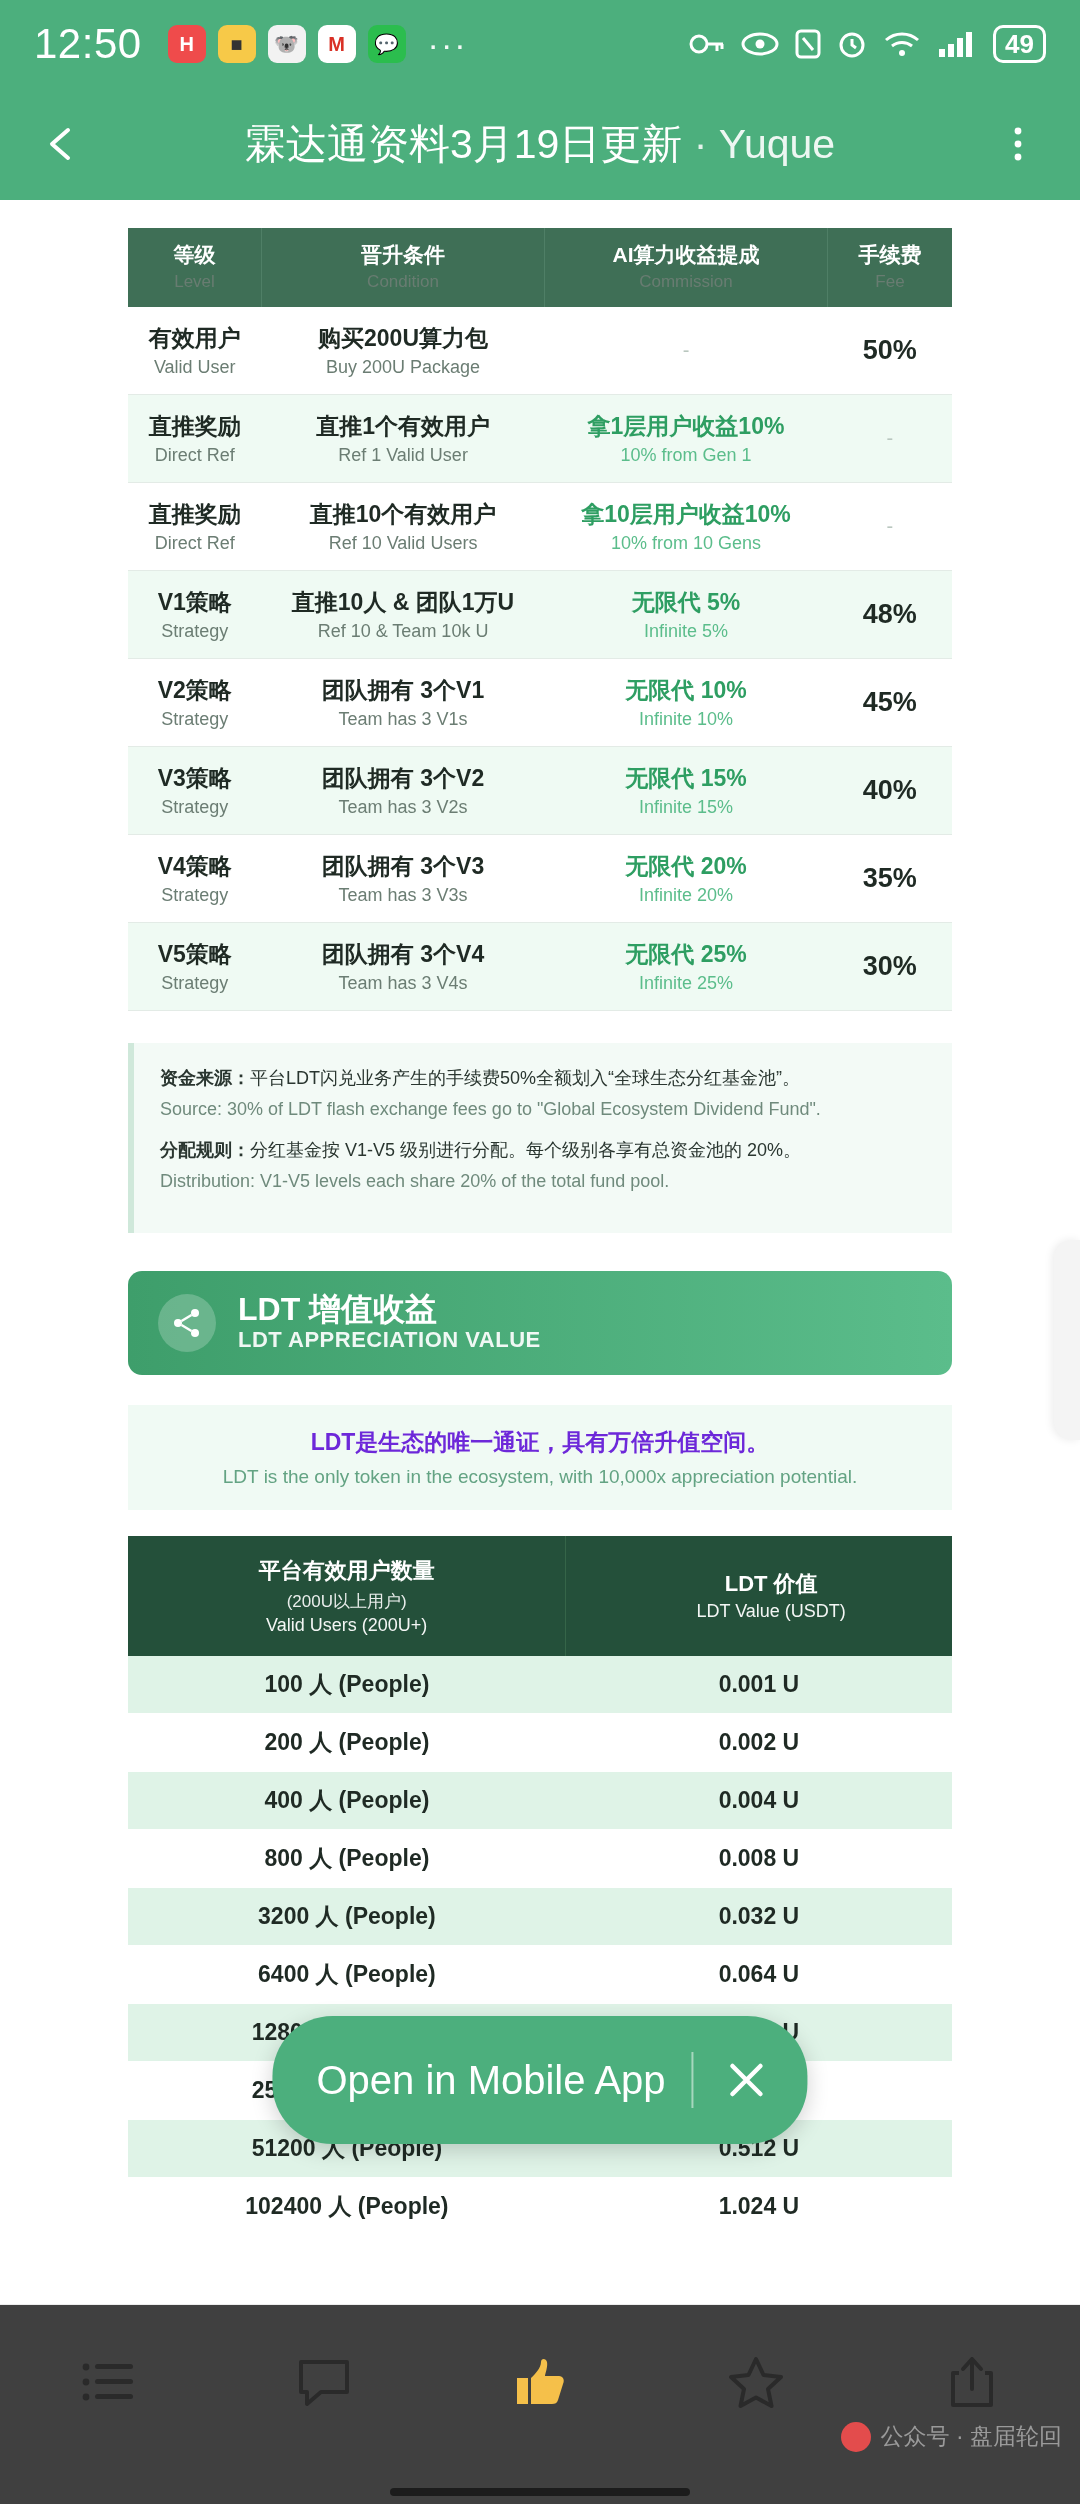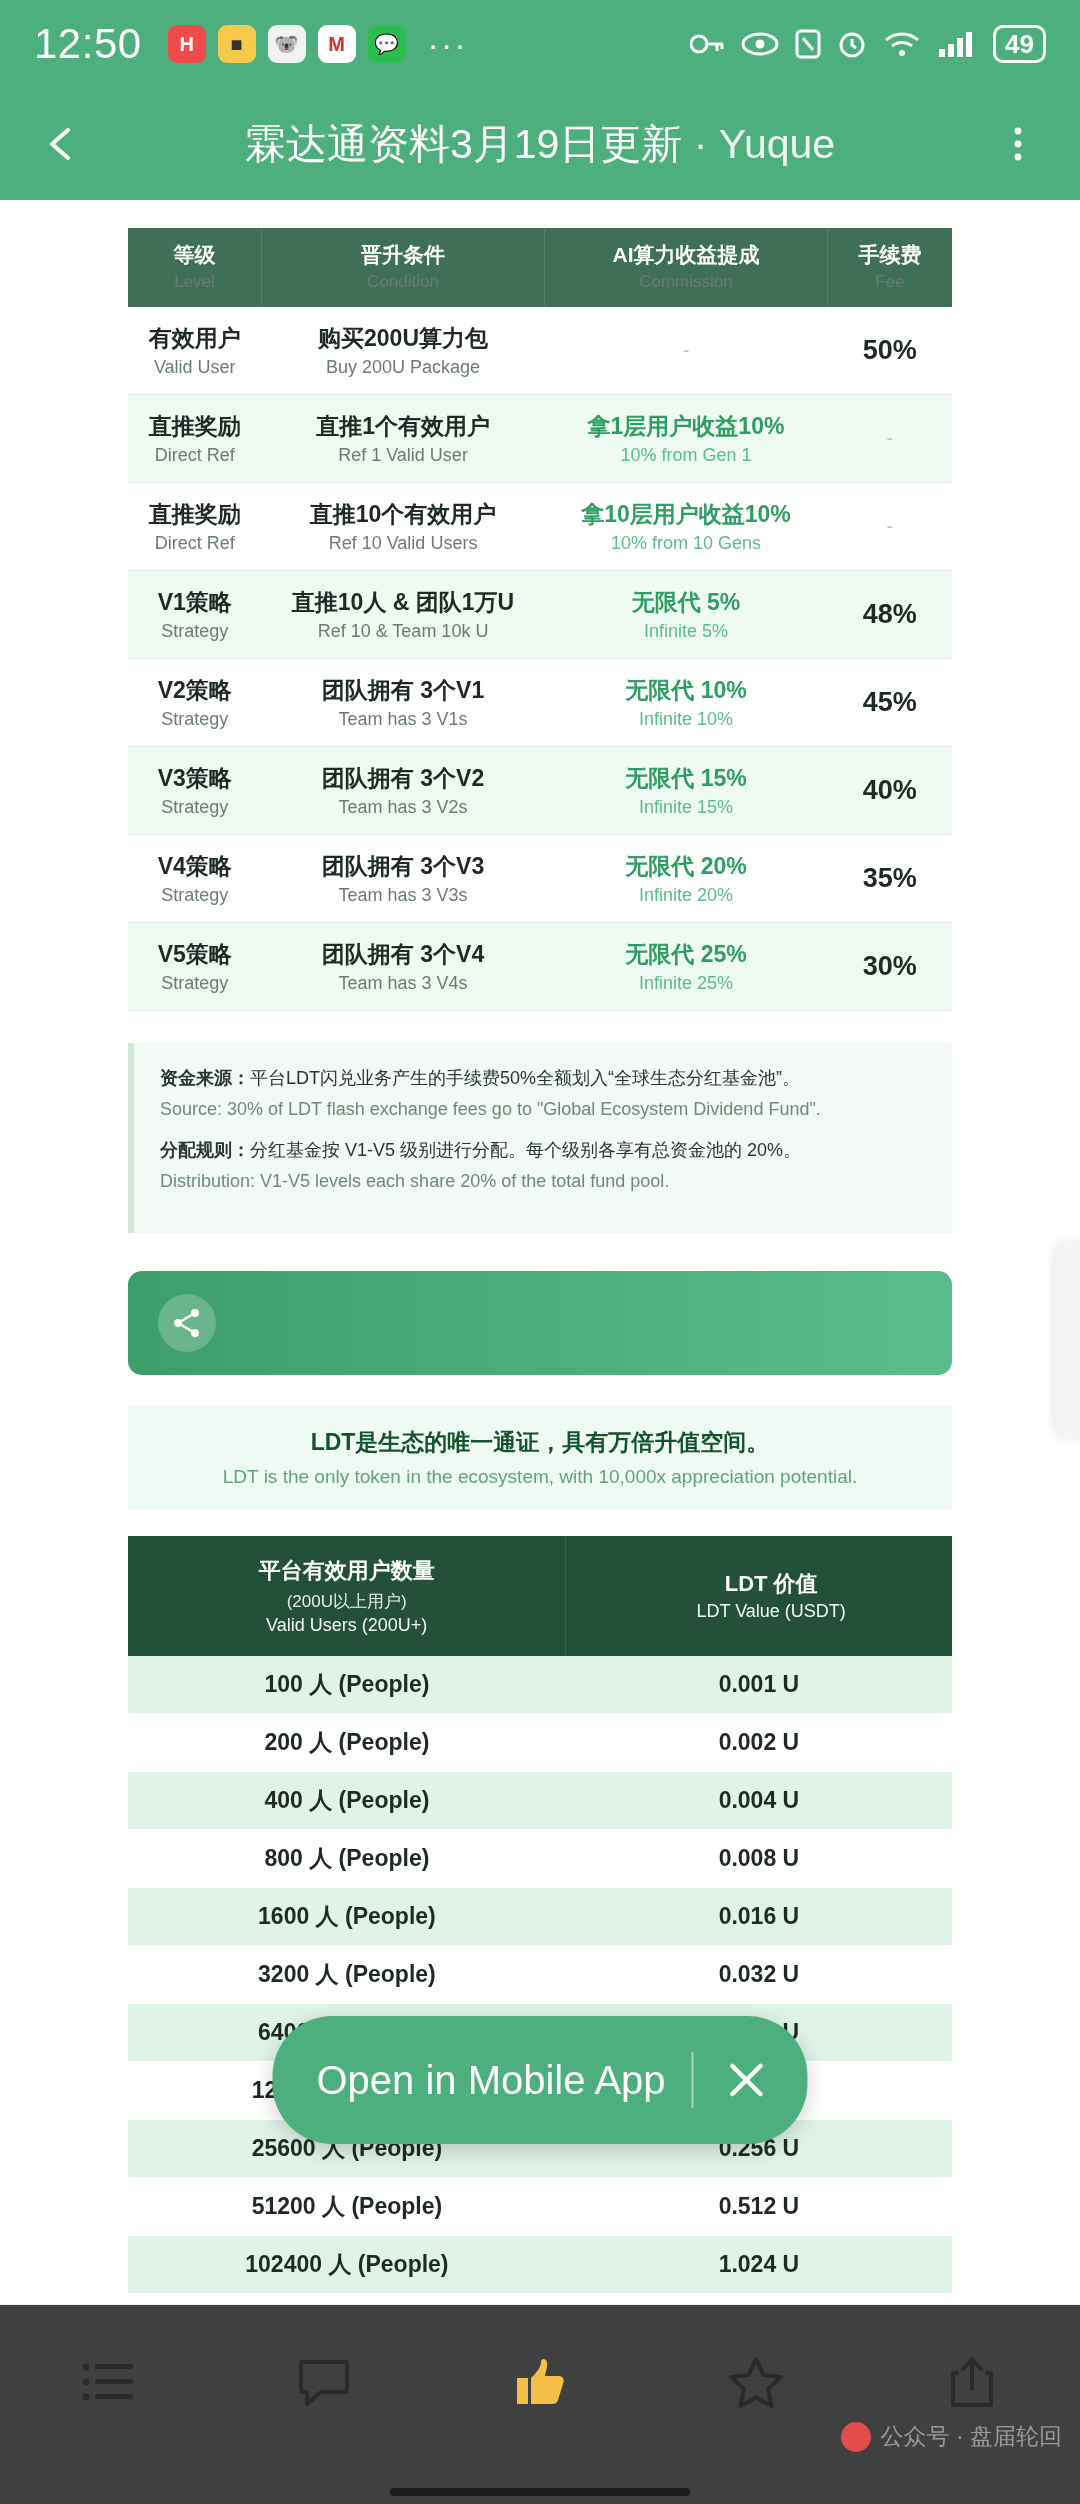--- a/index.html
+++ b/index.html
@@ -146,21 +146,21 @@
   }
   .ldt-banner .t-cn { font-size: 32px; font-weight: bold; line-height: 1.1; }
   .ldt-banner .t-en { font-size: 22px; font-weight: bold; opacity: .92; letter-spacing: .5px; }
 
   .ldt-note {
     margin-top: 30px;
     background: #f0faf4;
     padding: 22px 20px;
     text-align: center;
   }
-  .ldt-note .cnl { font-size: 23px; font-weight: bold; color: #14532d; }
+  .ldt-note .cnl { font-size: 23px; font-weight: bold; color: #6d28d9; }
   .ldt-note .enl { font-size: 19px; color: #63a383; margin-top: 8px; }
 
   
   .val-table { margin-top: 26px; font-size: 22px; }
   .val-table thead th {
     background: #24503a;
     color: #ffffff;
     padding: 20px 8px;
     font-weight: bold;
     border-right: 1px solid #356548;
@@ -480,20 +480,24 @@
 
     <div class="ldt-banner">
       <div class="share-ic">
         <svg width="32" height="32" viewBox="0 0 32 32">
             <circle cx="24" cy="6" r="4" fill="#fff"></circle>
             <circle cx="24" cy="26" r="4" fill="#fff"></circle>
             <circle cx="7" cy="16" r="4" fill="#fff"></circle>
             <path d="M10.5 14 L20.5 8 M10.5 18 L20.5 24" stroke="#fff" stroke-width="2.4"></path>
           </svg>
       </div>
+      <div>
+        <div class="t-cn">LDT 增值收益</div>
+        <div class="t-en">LDT APPRECIATION VALUE</div>
+      </div>
     </div>
 
     <div class="ldt-note">
       <div class="cnl">LDT是生态的唯一通证，具有万倍升值空间。</div>
       <div class="enl">LDT is the only token in the ecosystem, with 10,000x appreciation potential.</div>
     </div>
 
     <table class="val-table">
       <thead>
         <tr>
@@ -519,24 +523,20 @@
           </tr>
         <tr>
             <td>400 人 (People)</td>
             <td>0.004 U</td>
           </tr>
         <tr>
             <td>800 人 (People)</td>
             <td>0.008 U</td>
           </tr>
         <tr>
-            <td>1600 人 (People)</td>
-            <td>0.016 U</td>
-          </tr>
-        <tr>
             <td>3200 人 (People)</td>
             <td>0.032 U</td>
           </tr>
         <tr>
             <td>6400 人 (People)</td>
             <td>0.064 U</td>
           </tr>
         <tr>
             <td>12800 人 (People)</td>
             <td>0.128 U</td>

